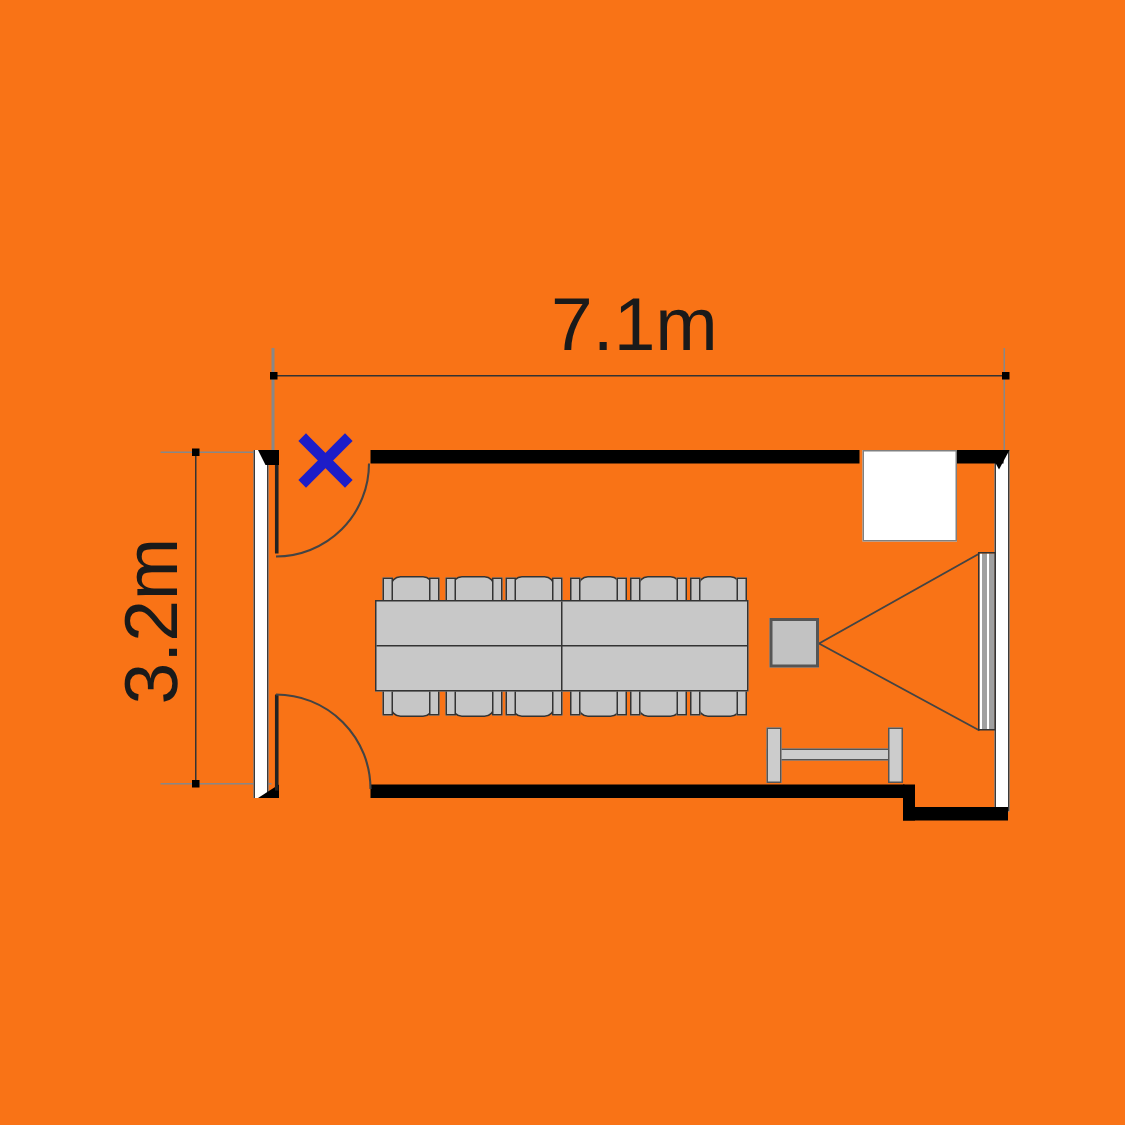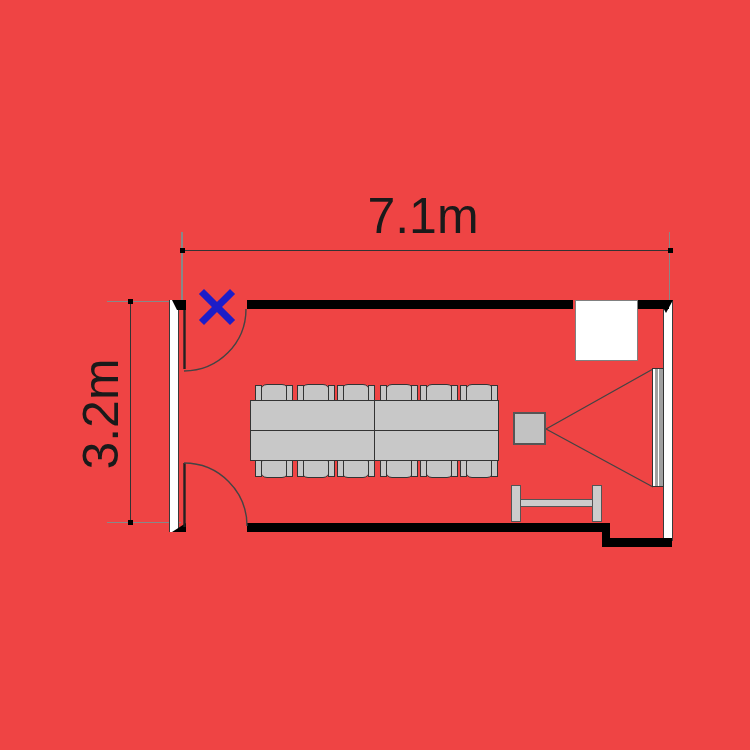--- a/index.html
+++ b/index.html
@@ -1,16 +1,16 @@
 <!DOCTYPE html>
 <html><head>
 <meta charset="utf-8">
 <style>
   html,body{margin:0;padding:0;background:#fff;}
-  .stage{position:relative;width:750px;height:750px;background:#ef4444;overflow:hidden;
+  .stage{position:relative;width:750px;height:750px;background:#f97316;overflow:hidden;
          font-family:"Liberation Sans",sans-serif;}
   
   .wall{position:absolute;background:#000;}
   .thinwall{position:absolute;background:#fff;border-left:1.5px solid #3a3a3a;border-right:1.5px solid #3a3a3a;box-sizing:border-box;}
   
   .dimline{position:absolute;background:#333;}
   .extline{position:absolute;background:#888;}
   .dimdot{position:absolute;width:5px;height:5px;background:#000;}
   .dimlabel{position:absolute;font-size:50px;line-height:52px;color:#1a1a1a;text-align:center;white-space:nowrap;}
   

